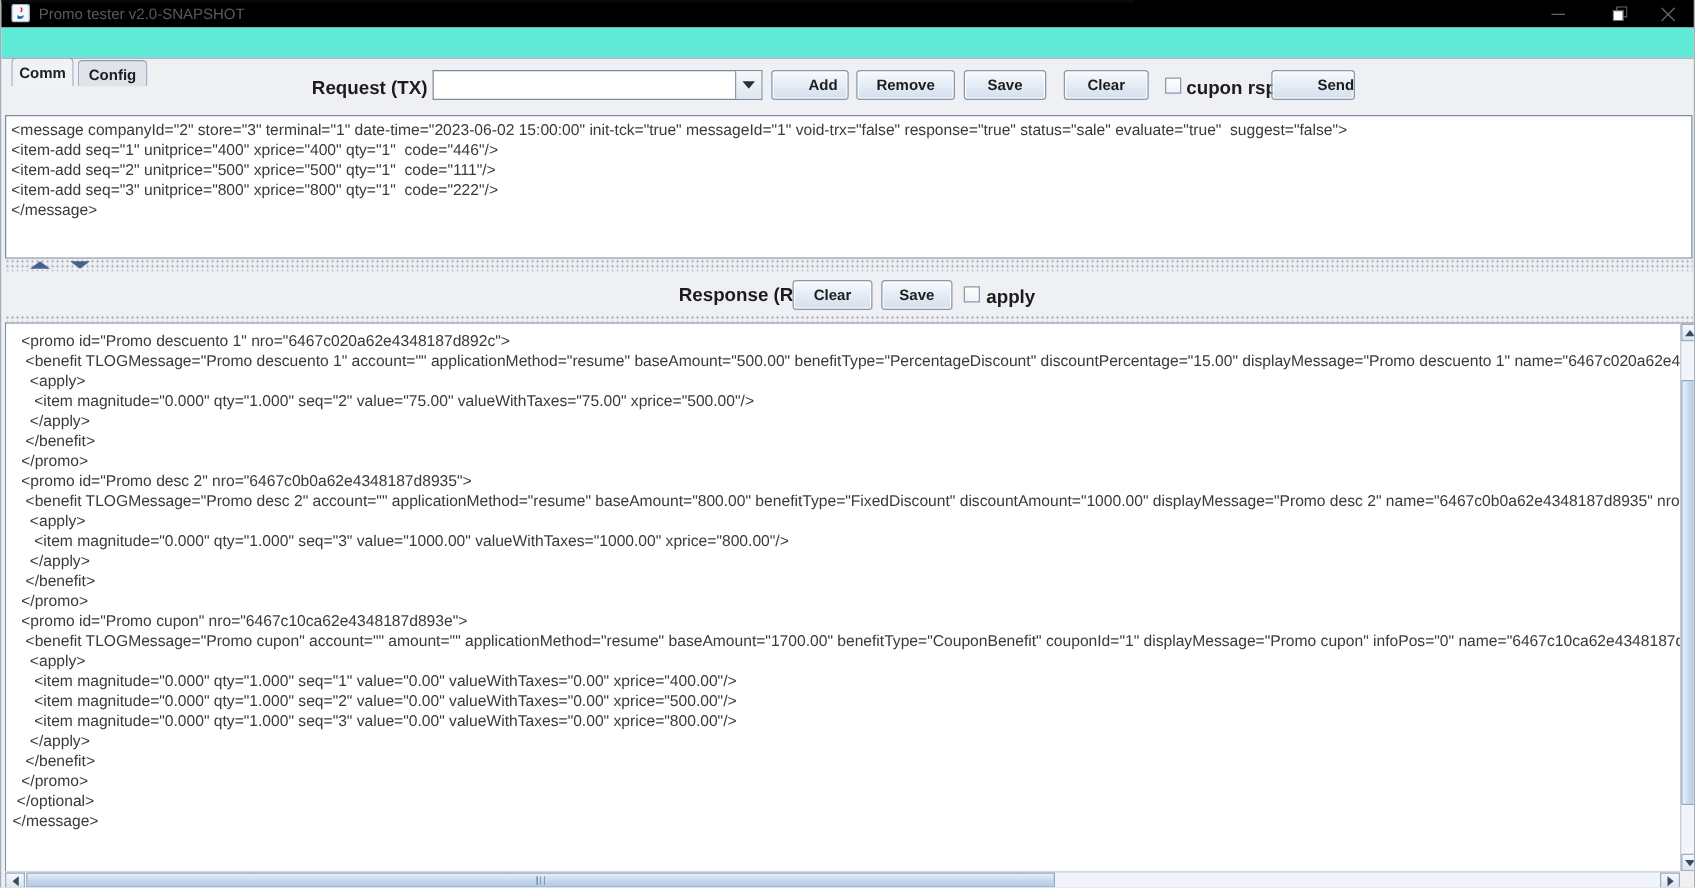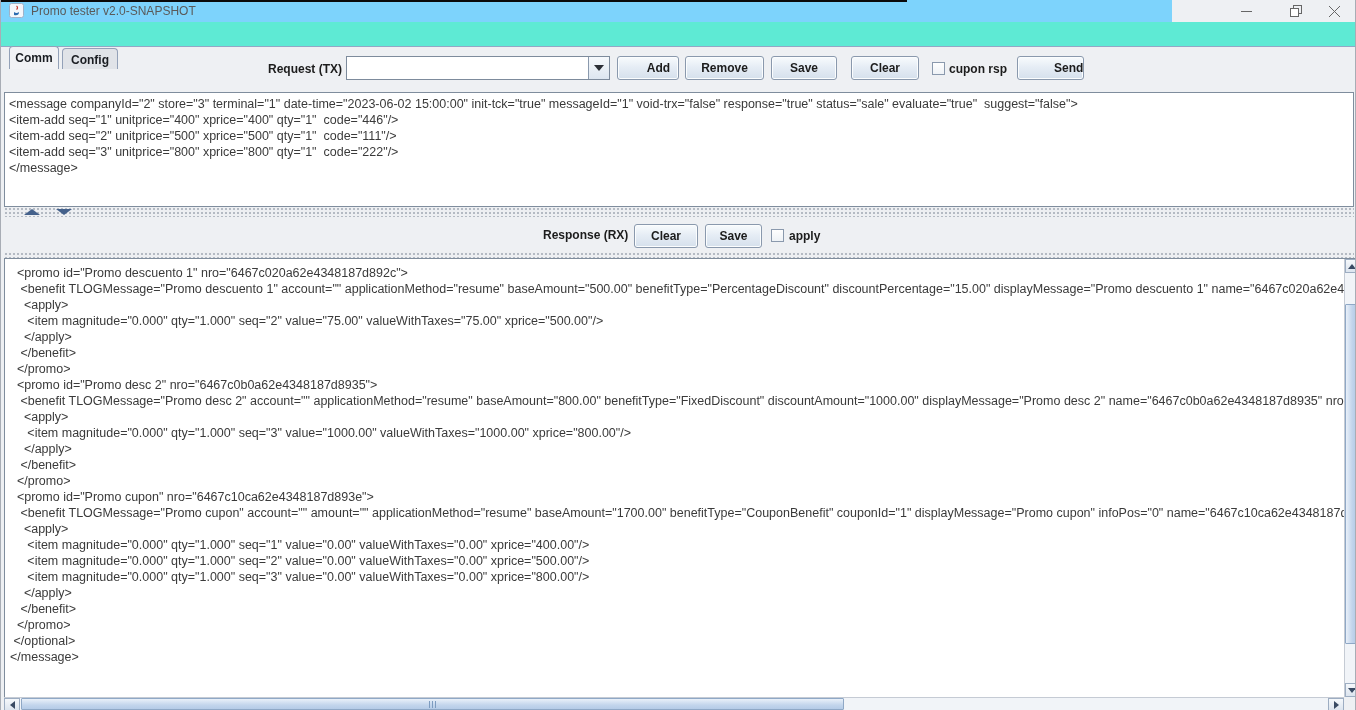--- a/index.html
+++ b/index.html
@@ -3,35 +3,35 @@
 <meta charset="utf-8">
 <style>
   * { margin:0; padding:0; box-sizing:border-box; }
   html,body { background:#d9d9d9; }
   .window {
     position:relative; width:1356px; height:710px; overflow:hidden;
     background:#eef0f3; font-family:"Liberation Sans", sans-serif;
     border-left:1px solid #a8adb5; border-right:1px solid #a8adb5;
   }
   
-  .titlebar { position:absolute; left:0; top:0; width:1171px; height:22px; background:#7dd3fc; }
+  .titlebar { position:absolute; left:0; top:0; width:1356px; height:22px; background:#000000; }
   .top-artifact { position:absolute; left:0; top:0; width:906px; height:2px; background:#0a0a0a; }
   .title-text { position:absolute; left:30px; top:4px; font-size:12px; color:#5a5a5a; }
   .java-icon { position:absolute; left:8px; top:3px; width:15px; height:15px; }
   .win-ctl { position:absolute; top:0; width:34px; height:22px; display:flex; align-items:center; justify-content:center; }
   .ctl-min { left:1228px; } .ctl-max { left:1278px; } .ctl-close { left:1316px; }
   
   .tabbar { position:absolute; left:0; top:22px; width:1356px; height:24px; background:#5eead4; }
   .tab { position:absolute; border:1px solid #93a1b8; border-bottom:none; border-radius:4px 4px 0 0;
          font-size:12px; font-weight:bold; color:#1a1d22; text-align:center; padding-top:4px; }
   .tab-selected { left:8px; top:24px; width:50px; height:23px; background:#f1f2f5; z-index:3; }
   .tab-plain    { left:61px; top:26px; width:56px; height:21px; background:#e0e3e8; z-index:1; }
   .content-line { position:absolute; left:0; top:46px; width:1356px; height:1px; background:#93a7c5; z-index:2; }
   
-  .label { position:absolute; font-size:12px; font-weight:bold; color:#1c1c1c; }
+  .label { position:absolute; font-size:15px; font-weight:bold; color:#1c1c1c; }
   .btn { position:absolute; height:24px; border:1px solid #8a99ad; border-radius:3px;
          background:linear-gradient(#f8fbfd, #e6edf5 45%, #d5e0ec);
          box-shadow:inset 0 0 0 1px #fbfdfe;
          font-family:"Liberation Sans", sans-serif; font-size:12px; font-weight:bold; color:#1c1c1c;
          text-align:center; line-height:21px; }
   .combo { position:absolute; left:345px; top:56px; width:264px; height:24px;
            border:1px solid #7d8b9c; background:#ffffff; }
   .combo-input { position:absolute; left:0; top:0; width:241px; height:22px; border:none; outline:none;
                  font-family:"Liberation Sans", sans-serif; font-size:12px; padding-left:4px; background:transparent; }
   .combo-btn { position:absolute; right:0; top:0; width:21px; height:22px;

